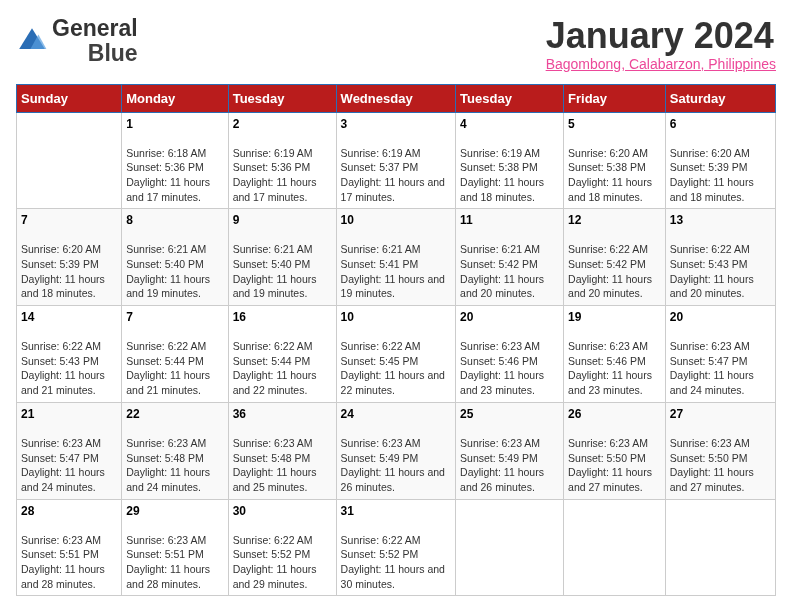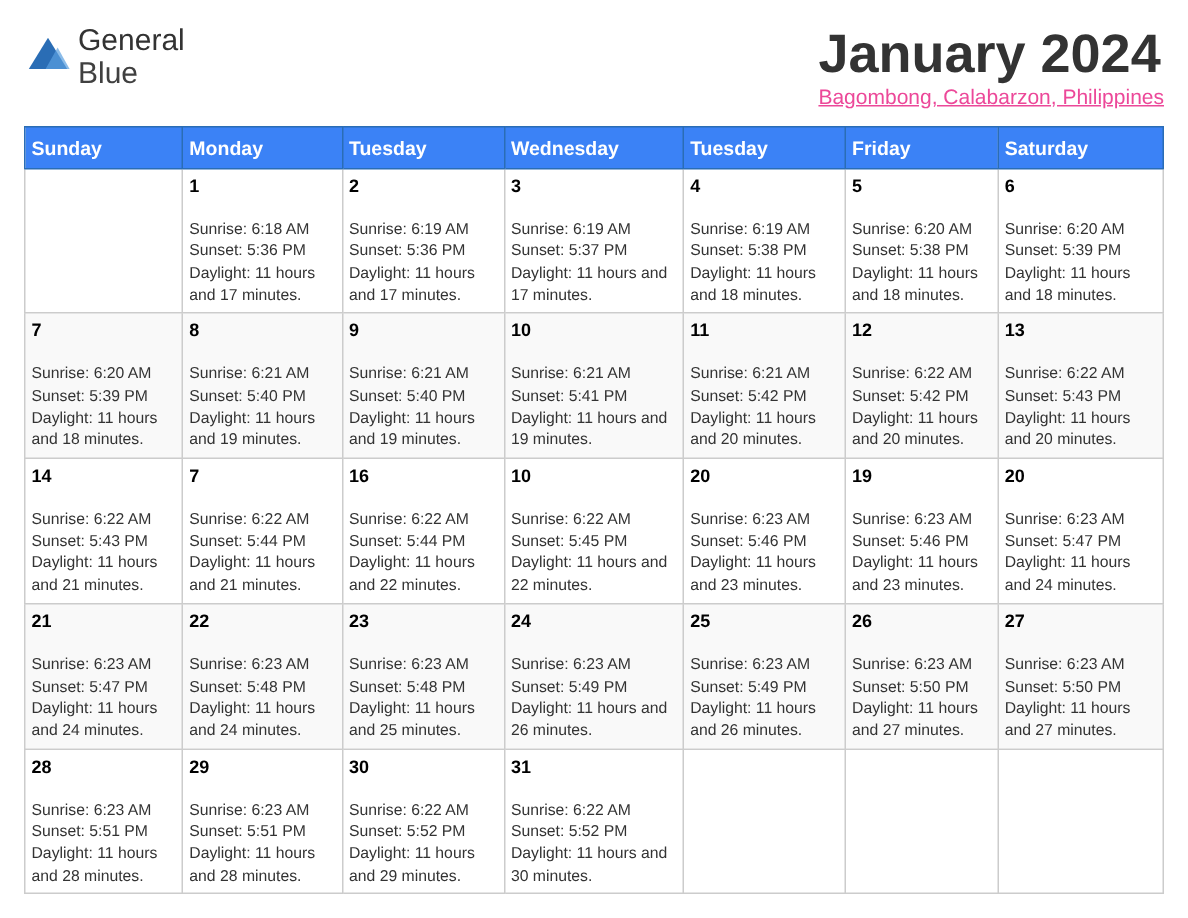--- a/index.html
+++ b/index.html
@@ -15,23 +15,24 @@
       justify-content: space-between;
       align-items: flex-start;
       margin-bottom: 12px;
     }
     .logo {
       display: flex;
       align-items: center;
       gap: 4px;
     }
     .logo-text {
-      font-size: 20px;
-      font-weight: normal;
+      font-size: 23px;
+      font-weight: bold;
       line-height: 1.1;
+      text-align: right;
     }
     .logo-general { color: #333; }
     .logo-blue { color: #404040; }
     .logo-icon {
       width: 32px;
       height: 32px;
     }
     .title-block { text-align: left; }
     .month-title {
       font-size: 36px;
@@ -43,21 +44,21 @@
       font-size: 14px;
       color: #ec4899;
       text-decoration: underline;
     }
     table {
       width: 100%;
       border-collapse: collapse;
       font-size: 11px;
     }
     thead tr th {
-      background-color: #3b82f6;
+      background-color: #b91c1c;
       color: #fff;
       padding: 6px 4px;
       text-align: left;
       font-size: 13px;
       font-weight: bold;
       border: 1px solid #2a6db5;
     }
     tbody tr td {
       border: 1px solid #ccc;
       padding: 4px 4px;
@@ -203,21 +204,21 @@
       <tr>
         <td>
           <span class="day-num">21</span>
           <div class="day-info">Sunrise: 6:23 AM<br>Sunset: 5:47 PM<br>Daylight: 11 hours and 24 minutes.</div>
         </td>
         <td>
           <span class="day-num">22</span>
           <div class="day-info">Sunrise: 6:23 AM<br>Sunset: 5:48 PM<br>Daylight: 11 hours and 24 minutes.</div>
         </td>
         <td>
-          <span class="day-num">23</span>
+          <span class="day-num">36</span>
           <div class="day-info">Sunrise: 6:23 AM<br>Sunset: 5:48 PM<br>Daylight: 11 hours and 25 minutes.</div>
         </td>
         <td>
           <span class="day-num">24</span>
           <div class="day-info">Sunrise: 6:23 AM<br>Sunset: 5:49 PM<br>Daylight: 11 hours and 26 minutes.</div>
         </td>
         <td>
           <span class="day-num">25</span>
           <div class="day-info">Sunrise: 6:23 AM<br>Sunset: 5:49 PM<br>Daylight: 11 hours and 26 minutes.</div>
         </td>

